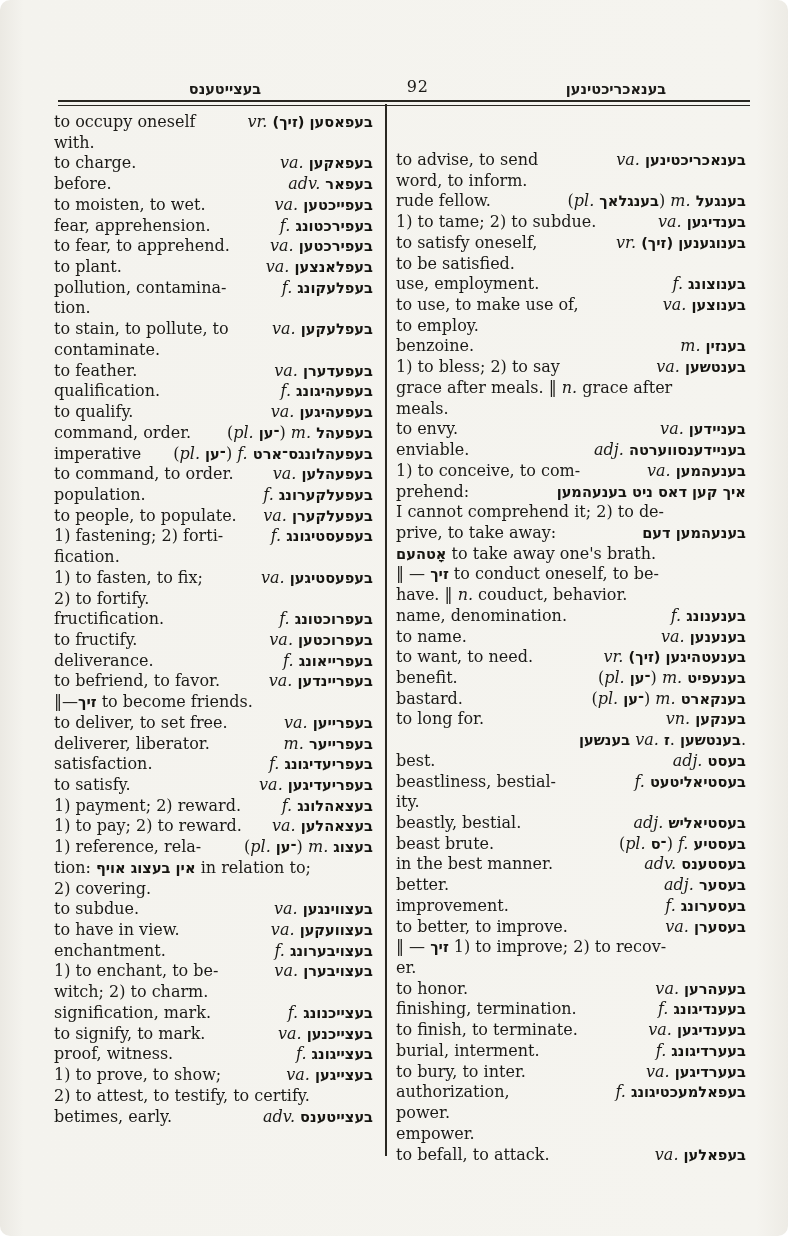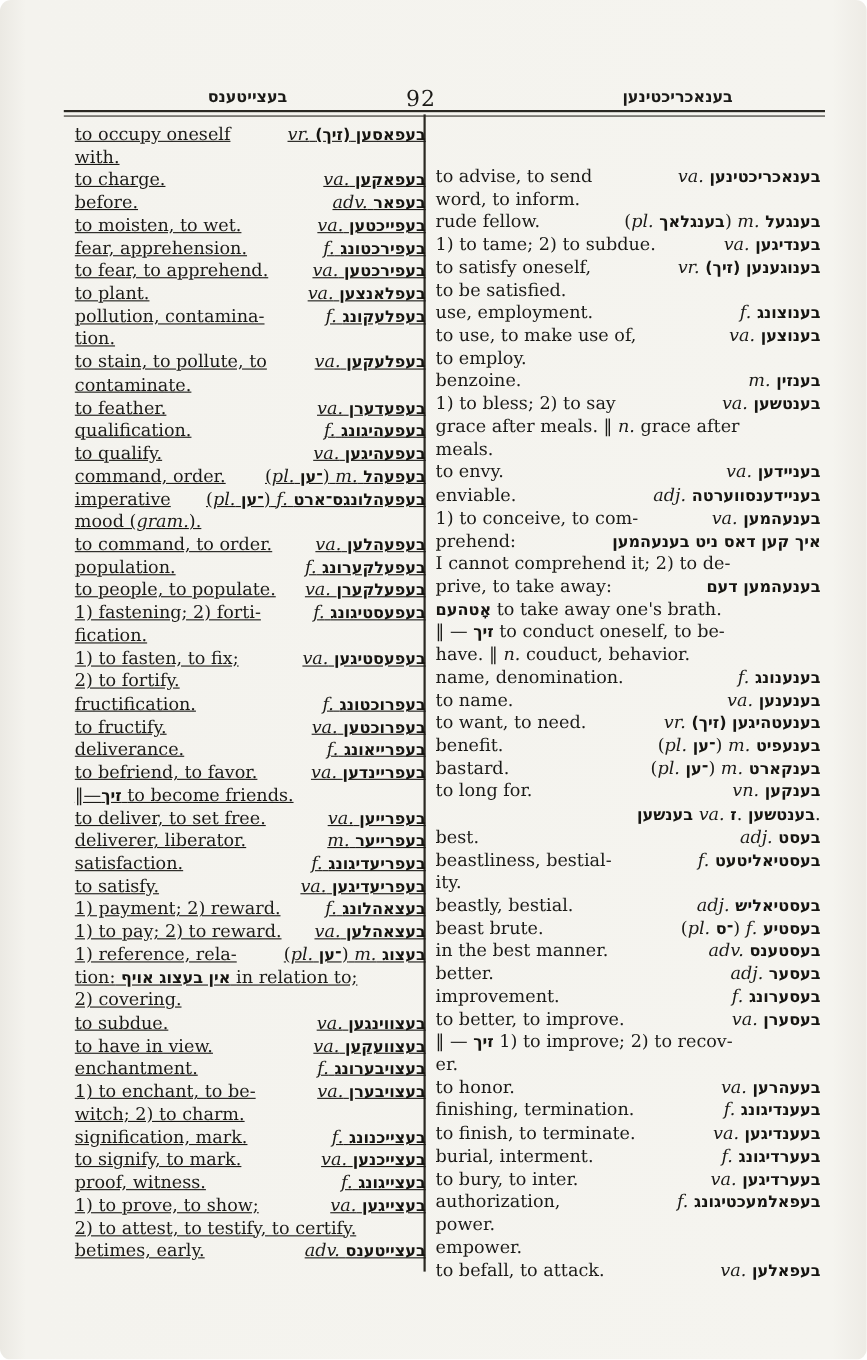--- a/index.html
+++ b/index.html
@@ -8,28 +8,28 @@
     width:788px;height:1236px;
     background:linear-gradient(90deg,#ebe9e3 0,#f4f3ee 3%,#f5f4ef 96%,#edebe5 100%);
     color:#1b1a17;
     font-family:"DejaVu Serif","Liberation Serif",serif;
     overflow:hidden;
     border-radius:10px;
   }
   .runhead{position:absolute;top:78px;height:22px;line-height:22px;}
   .runhead-left{left:60px;width:330px;text-align:center;}
   .runhead-right{left:470px;width:292px;text-align:center;}
-  .pagenum{position:absolute;top:77px;left:369px;width:60px;text-align:left;
-    font-size:20px;letter-spacing:1px;}
+  .pagenum{position:absolute;top:77px;left:369px;width:60px;text-align:right;
+    font-size:16px;letter-spacing:1px;}
   .hebtitle{font-family:"DejaVu Sans",sans-serif;font-weight:700;font-size:14.5px;}
   .rule-double{position:absolute;left:58px;top:100px;width:692px;height:3px;
     border-top:2px solid #2a2822;border-bottom:1px solid #2a2822;}
   .vdivider{position:absolute;left:385px;top:104px;width:1.5px;height:1052px;background:#2a2822;}
   .col{position:absolute;top:112px;}
-  .col-left{left:68px;width:319px;text-decoration:underline;}
+  .col-left{left:54px;width:319px;}
   .col-right{left:396px;width:350px;margin-top:38px;}
   .dline{display:flex;justify-content:space-between;line-height:20.72px;height:20.72px;
     font-size:16px;white-space:nowrap;}
   .lp{text-align:left;}
   .rp{margin-left:auto;text-align:right;}
   .sg-i{font-style:italic;}
   .sg-h{font-family:"DejaVu Sans",sans-serif;font-weight:700;font-size:14.6px;color:#161511;}
 </style>
 </head>
 <body>
@@ -102,23 +102,20 @@
       </div>
       <div class="dline">
         <span class="lp"><span class="sg sg-r">command, order.</span></span>
         <span class="rp"><span class="sg sg-r">(</span><span class="sg sg-i">pl.</span> <span class="sg sg-h" dir="rtl">־ען</span><span class="sg sg-r">)</span> <span class="sg sg-i">m.</span> <span class="sg sg-h" dir="rtl">בעפעהל</span></span>
       </div>
       <div class="dline">
         <span class="lp"><span class="sg sg-r">imperative</span></span>
         <span class="rp"><span class="sg sg-r">(</span><span class="sg sg-i">pl.</span> <span class="sg sg-h" dir="rtl">־ען</span><span class="sg sg-r">)</span> <span class="sg sg-i">f.</span> <span class="sg sg-h" dir="rtl">בעפעהלונגס־ארט</span></span>
       </div>
       <div class="dline">
-        <span class="lp"><span class="sg sg-r">mood (</span><span class="sg sg-i">gram.</span><span class="sg sg-r">).</span></span>
-      </div>
-      <div class="dline">
         <span class="lp"><span class="sg sg-r">to command, to order.</span></span>
         <span class="rp"><span class="sg sg-i">va.</span> <span class="sg sg-h" dir="rtl">בעפעהלען</span></span>
       </div>
       <div class="dline">
         <span class="lp"><span class="sg sg-r">population.</span></span>
         <span class="rp"><span class="sg sg-i">f.</span> <span class="sg sg-h" dir="rtl">בעפעלקערונג</span></span>
       </div>
       <div class="dline">
         <span class="lp"><span class="sg sg-r">to people, to populate.</span></span>
         <span class="rp"><span class="sg sg-i">va.</span> <span class="sg sg-h" dir="rtl">בעפעלקערן</span></span>

